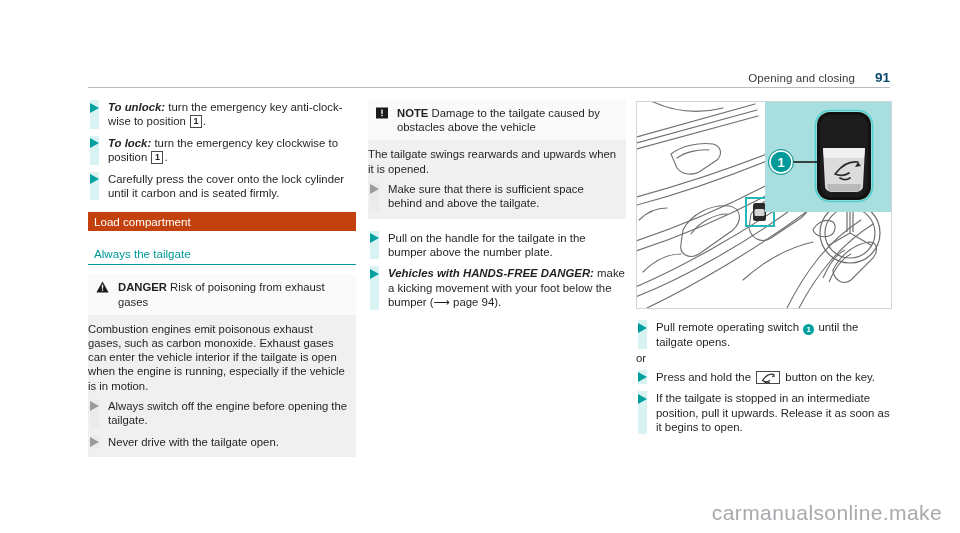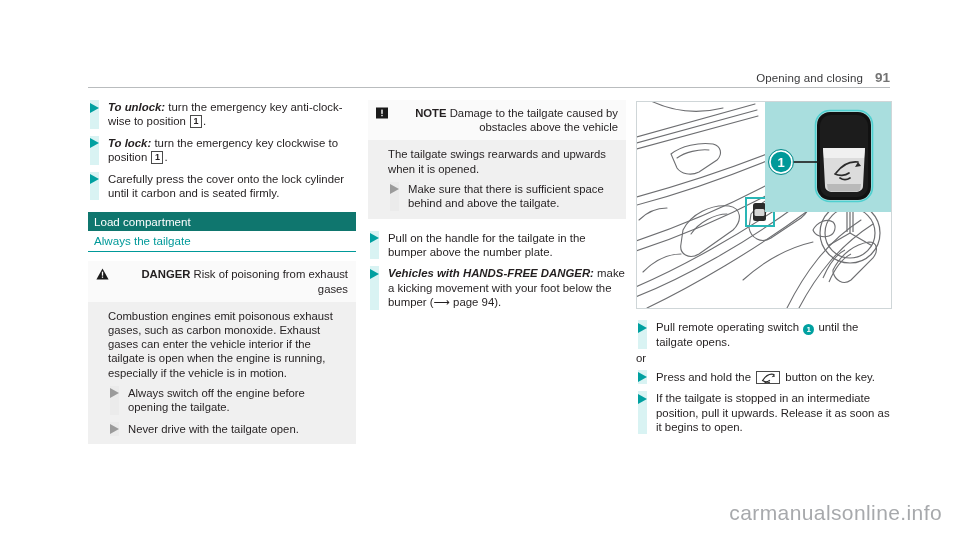--- a/index.html
+++ b/index.html
@@ -30,22 +30,22 @@
     position: absolute;
     right: 0; top: 0;
     font-size: 11.5px;
     color: #3a3a3c;
     white-space: nowrap;
   }
   .header-title { letter-spacing: .1px; }
   .header-page {
     font-weight: bold;
     font-size: 13.5px;
-    margin-left: 12px;
-    color: #737373;
+    margin-left: 20px;
+    color: #0c4a6e;
   }
 
   
   .col { position: absolute; top: 100px; }
   .col-1 { left: 88px;  width: 268px; }
   .col-2 { left: 368px; width: 258px; }
   .col-3 { left: 636px; width: 256px; }
 
   
   .blist { margin: 0; padding: 0; list-style: none; }
@@ -112,57 +112,56 @@
     background: #fff;
     padding: 0 3px;
     margin: 0 2px;
     vertical-align: -3px;
     line-height: 0;
   }
   .keybox svg { display: block; }
 
   
   .sec-band {
-    background: #0f766e;
+    background: #c2410c;
     color: #ffffff;
     font-size: 11.6px;
     line-height: 15px;
     padding: 1.5px 0 2.5px 6px;
-    margin-bottom: 3px;
+    margin-bottom: 16px;
   }
   .sub-head {
     color: #009999;
     font-size: 11.6px;
     line-height: 14px;
     padding-left: 6px;
     padding-bottom: 3px;
     border-bottom: 1.6px solid #009999;
     margin-bottom: 9px;
   }
 
   
   .warnbox { width: 100%; }
   .warn-head {
     background: #fafafa;
     padding: 6px 8px 6px 8px;
     display: flex;
     gap: 9px;
     align-items: flex-start;
-    text-align: right;
   }
   .warn-ico { flex: 0 0 auto; margin-top: 1px; line-height: 0; }
   .warn-head-txt {
     font-size: 11.3px;
     line-height: 14.2px;
     color: #231f20;
   }
   .warn-head-txt .kw { font-weight: bold; }
   .warn-body {
     background: #f0f0f0;
-    padding: 7px 8px 8px 20px;
+    padding: 7px 8px 8px 0;
     font-size: 11.3px;
     line-height: 14.2px;
     color: #231f20;
   }
   .warn-body p { margin: 0 0 6px 0; }
   .warn-body .blist { margin-top: 2px; }
   .warn-body .bitem { font-size: 11.3px; }
   .or-line {
     font-size: 11.4px;
     line-height: 14.4px;
@@ -407,15 +406,15 @@
             </svg></span><span> button on the key.</span>
       </li>
       <li class="bitem">
         <span class="bar"></span>
         <span class="tri"></span>
         <span>If the tailgate is stopped in an intermediate position, pull it upwards. Release it as soon as it begins to open.</span>
       </li>
     </ul>
   </div>
 
-  <div class="watermark">carmanualsonline.info</div>
+  <div class="watermark">carmanualsonline.make</div>
 
 </div>
 
 </body></html>

